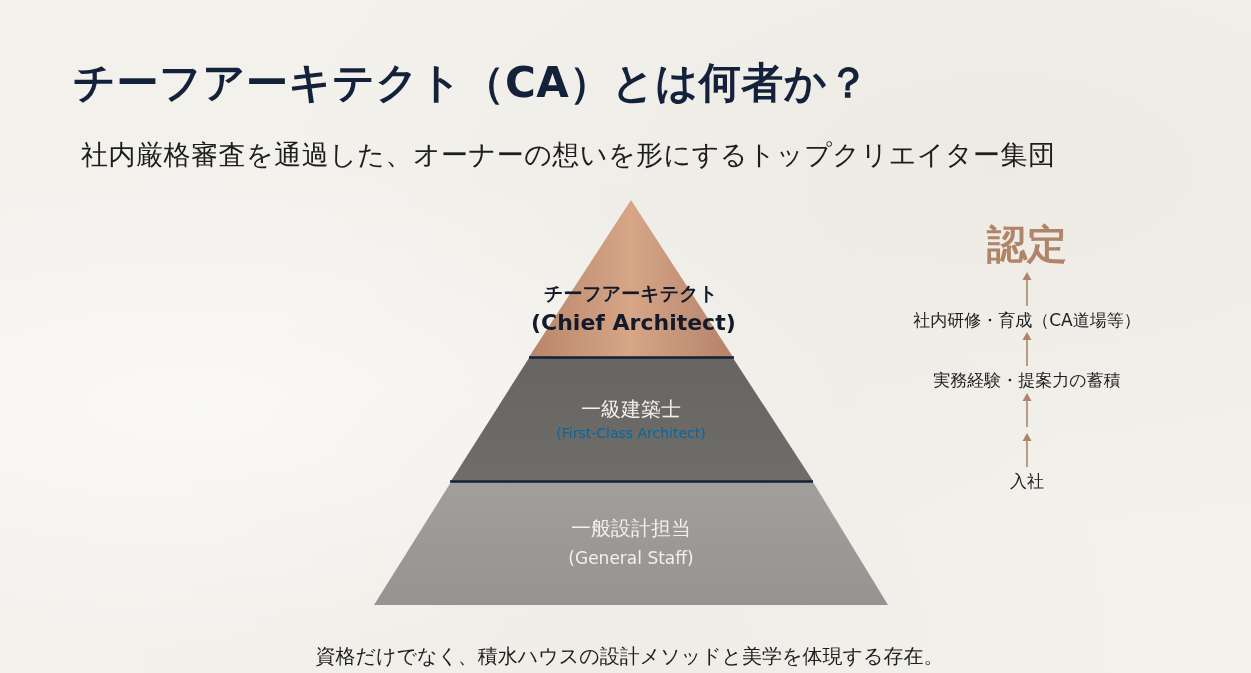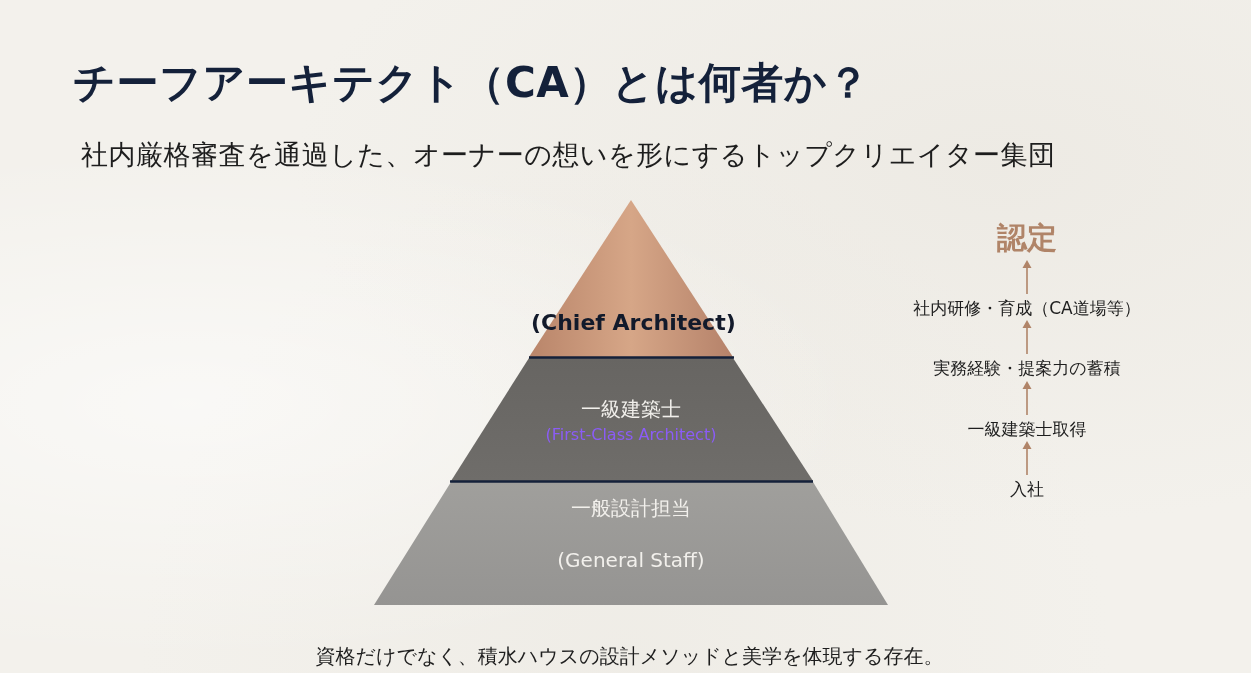--- a/index.html
+++ b/index.html
@@ -65,41 +65,41 @@
     .tier-top-en {
       left: 531px; width: 200px; top: 310px;
       font-size: 22px; font-weight: bold; color: #121a2b;
     }
     .tier-mid-ja {
       left: 481px; width: 300px; top: 397px;
       font-size: 20px; color: #f2f0ec;
     }
     .tier-mid-en {
       left: 481px; width: 300px; top: 425px;
-      font-size: 16px; color: #8b5cf6;
+      font-size: 14px; color: #0369a1;
     }
     .tier-base-ja {
-      left: 481px; width: 300px; top: 496px;
+      left: 481px; width: 300px; top: 516px;
       font-size: 20px; color: #f2f0ec;
     }
     .tier-base-en {
       left: 481px; width: 300px; top: 548px;
-      font-size: 20px; color: #f2f0ec;
+      font-size: 17px; color: #f2f0ec;
     }
     .flow {
       position: absolute;
       left: 857px;
       top: 220px;
       width: 340px;
       display: flex;
       flex-direction: column;
       align-items: center;
     }
     .flow-goal {
-      font-size: 30px;
+      font-size: 40px;
       font-weight: bold;
       color: #b08468;
       line-height: 1.2;
       margin-bottom: 2px;
     }
     .flow-step {
       font-size: 17px;
       color: #1e1e1e;
       line-height: 1.2;
       white-space: nowrap;
@@ -151,20 +151,21 @@
     <polygon points="631,200 733,357 529,357" fill="url(#copperGrad)"></polygon>
 
     <polygon points="529,358 733,358 813,481 451,481" fill="url(#midGrad)"></polygon>
 
     <polygon points="451,482 813,482 888,605 374,605" fill="url(#baseGrad)"></polygon>
 
     <line x1="529" y1="357.5" x2="734" y2="357.5" stroke="#14213a" stroke-width="2.5"></line>
     <line x1="450" y1="481.5" x2="813" y2="481.5" stroke="#14213a" stroke-width="2.5"></line>
   </svg>
 
+  <div class="tier-label tier-top-ja">チーフアーキテクト</div>
   <div class="tier-label tier-top-en">(Chief Architect)</div>
   <div class="tier-label tier-mid-ja">一級建築士</div>
   <div class="tier-label tier-mid-en">(First-Class Architect)</div>
   <div class="tier-label tier-base-ja">一般設計担当</div>
   <div class="tier-label tier-base-en">(General Staff)</div>
 
   <div class="flow">
     <div class="flow-goal">認定</div>
     <svg class="flow-arrow" viewBox="0 0 14 36">
       <line x1="7" y1="6" x2="7" y2="34" stroke="#b08468" stroke-width="1.6"></line>
@@ -173,21 +174,20 @@
     <div class="flow-step">社内研修・育成（CA道場等）</div>
     <svg class="flow-arrow" viewBox="0 0 14 36">
       <line x1="7" y1="6" x2="7" y2="34" stroke="#b08468" stroke-width="1.6"></line>
       <polygon points="7,0 2.5,8 11.5,8" fill="#b08468"></polygon>
     </svg>
     <div class="flow-step">実務経験・提案力の蓄積</div>
     <svg class="flow-arrow" viewBox="0 0 14 36">
       <line x1="7" y1="6" x2="7" y2="34" stroke="#b08468" stroke-width="1.6"></line>
       <polygon points="7,0 2.5,8 11.5,8" fill="#b08468"></polygon>
     </svg>
-    <div class="flow-step">一級建築士取得</div>
     <svg class="flow-arrow" viewBox="0 0 14 36">
       <line x1="7" y1="6" x2="7" y2="34" stroke="#b08468" stroke-width="1.6"></line>
       <polygon points="7,0 2.5,8 11.5,8" fill="#b08468"></polygon>
     </svg>
     <div class="flow-step">入社</div>
   </div>
 
   <p class="footer">資格だけでなく、積水ハウスの設計メソッドと美学を体現する存在。</p>
 
 </div>

